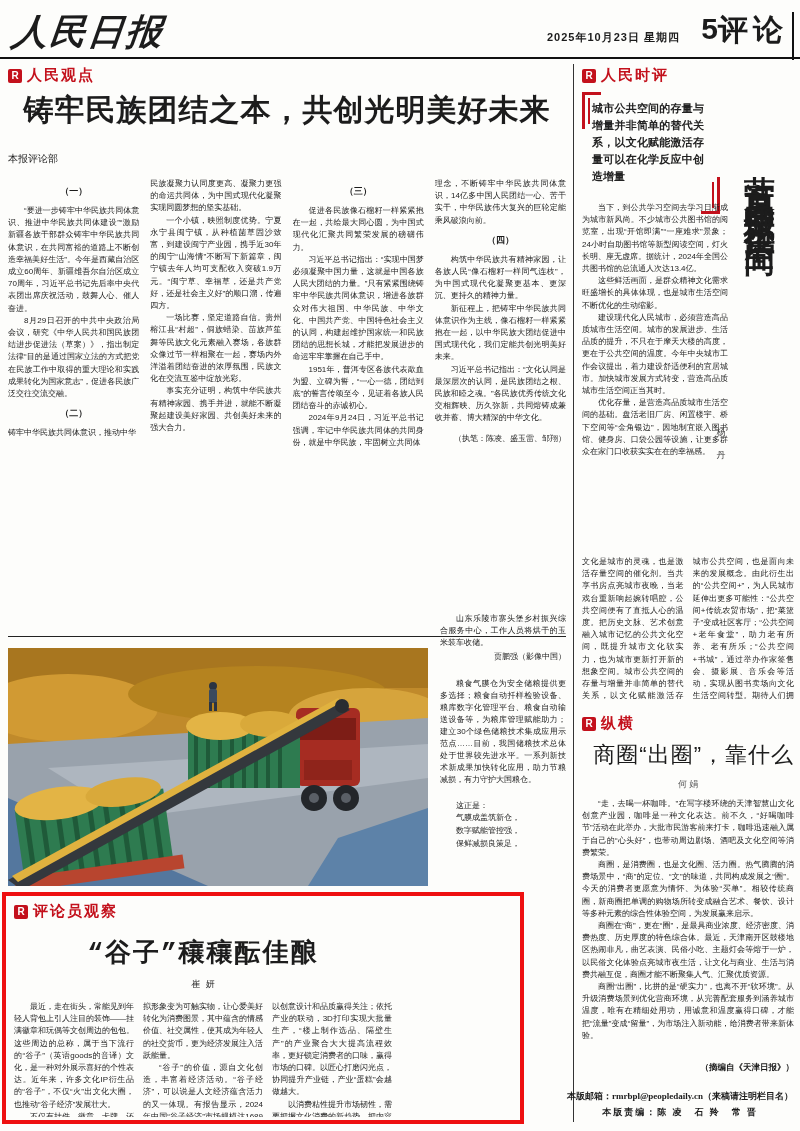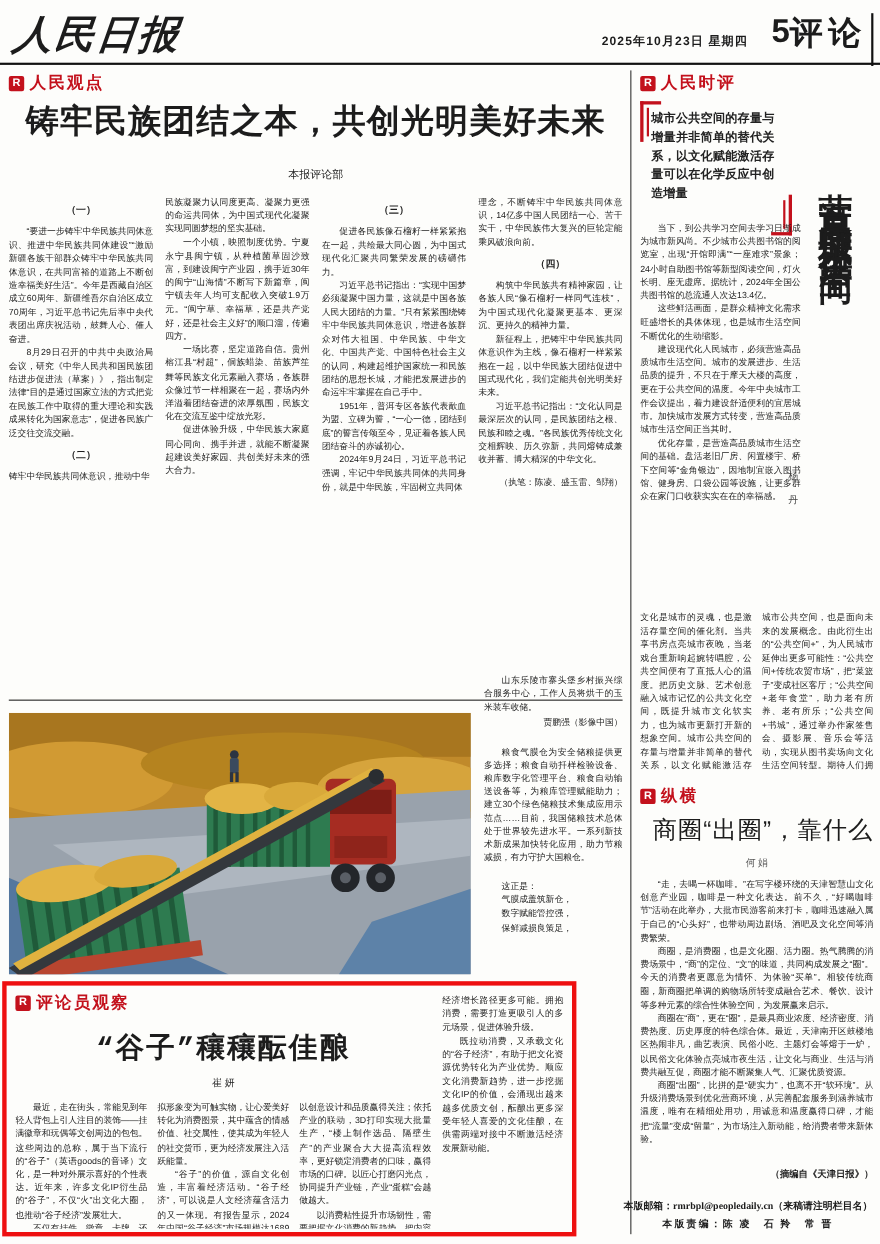--- a/index.html
+++ b/index.html
@@ -16,21 +16,21 @@
   .mast-rule{position:absolute;left:0;top:57px;width:800px;height:2px;background:#111;}
   .vrule{position:absolute;left:573px;top:64px;width:1px;height:1058px;background:#333;}
   
   .sec{position:absolute;display:flex;align-items:center;gap:5px;}
   .sec-icon{width:14px;height:14px;background:#c3111c;color:#fff;font-size:10px;font-weight:bold;
             display:flex;align-items:center;justify-content:center;border-radius:2px;}
   .sec-label{color:#c3111c;font-size:15px;font-weight:900;letter-spacing:2px;}
   
   .main-title{position:absolute;left:8px;top:90px;width:558px;text-align:center;
               font-size:30px;font-weight:900;letter-spacing:1px;}
-  .main-byline{position:absolute;left:8px;top:152px;width:558px;text-align:center;font-size:10px;
+  .main-byline{position:absolute;left:8px;top:152px;width:558px;text-align:left;font-size:10px;
                font-family:"Liberation Serif",serif;}
   .cols{position:absolute;left:8px;top:178px;width:558px;height:448px;display:flex;gap:11px;overflow:hidden;}
   .col{flex:1;overflow:hidden;}
   .b-h{text-align:center;font-weight:bold;font-size:9px;margin:7px 0;}
   .b-p,.b-c,.b-s{font-size:8px;line-height:12.2px;text-align:justify;}
   .b-p{text-indent:2em;}
   .b-s{text-align:right;margin-top:8px;}
   .main-rule{position:absolute;left:8px;top:636px;width:558px;height:1px;background:#222;}
   
   .photo{position:absolute;left:8px;top:648px;width:420px;height:238px;overflow:hidden;}
@@ -39,21 +39,21 @@
   .credit{font-size:8px;text-align:right;margin-top:2px;font-family:"Liberation Serif",serif;}
   .note{font-size:8px;line-height:12px;text-align:justify;text-indent:2em;margin-top:16px;}
   .poem-intro{font-size:8px;margin-top:14px;text-indent:2em;font-family:"Liberation Serif",serif;}
   .poem-line{font-size:8px;line-height:13px;text-indent:2em;font-family:"Liberation Serif",serif;}
   
   .observer{position:absolute;left:2px;top:892px;width:514px;height:224px;border:4px solid #ee1010;
             background:#fdfdfb;display:flex;}
   .obs-left{width:378px;padding:6px 4px 0 8px;position:relative;}
   .obs-right{flex:1;padding:8px 8px 0 6px;overflow:hidden;}
   .obs-title{text-align:center;font-size:26px;font-weight:900;letter-spacing:2px;margin-top:14px;font-family:Liberation Mono, monospace;}
-  .obs-byline{text-align:center;font-size:9px;margin-top:8px;font-family:Liberation Sans, sans-serif;}
+  .obs-byline{text-align:center;font-size:9px;margin-top:8px;font-family:Liberation Mono, monospace;}
   .obs-cols{display:flex;gap:9px;margin-top:10px;height:116px;overflow:hidden;}
   .quote{position:absolute;left:582px;top:92px;width:112px;height:102px;padding:8px 10px;
          font-size:11px;line-height:17px;font-weight:bold;text-align:justify;color:#222;}
   .quote .tl{position:absolute;left:0;top:0;width:16px;height:34px;border-left:3px solid #c3111c;border-top:3px solid #c3111c;}
   .quote .tl:before{content:"";position:absolute;left:3px;top:3px;width:10px;height:26px;border-left:2px solid #c3111c;}
   .quote .br{position:absolute;right:-6px;bottom:-4px;width:16px;height:34px;border-right:3px solid #c3111c;border-bottom:3px solid #c3111c;}
   .quote .br:before{content:"";position:absolute;right:3px;bottom:3px;width:10px;height:26px;border-right:2px solid #c3111c;}
   .sp-body{position:absolute;left:582px;top:202px;width:146px;height:344px;overflow:hidden;}
   .v-title{position:absolute;left:738px;top:150px;height:410px;writing-mode:vertical-rl;
            font-size:31px;font-weight:900;letter-spacing:7px;}
@@ -101,21 +101,21 @@
       <div class="b-h">（一）</div>
       <div class="b-p">“要进一步铸牢中华民族共同体意识、推进中华民族共同体建设”“激励新疆各族干部群众铸牢中华民族共同体意识，在共同富裕的道路上不断创造幸福美好生活”。今年是西藏自治区成立60周年、新疆维吾尔自治区成立70周年，习近平总书记先后率中央代表团出席庆祝活动，鼓舞人心、催人奋进。</div>
       <div class="b-p">8月29日召开的中共中央政治局会议，研究《中华人民共和国民族团结进步促进法（草案）》，指出制定法律“目的是通过国家立法的方式把党在民族工作中取得的重大理论和实践成果转化为国家意志”，促进各民族广泛交往交流交融。</div>
       <div class="b-h">（二）</div>
       <div class="b-c">铸牢中华民族共同体意识，推动中华</div>
     </div>
     <div class="col">
       <div class="b-c">民族凝聚力认同度更高、凝聚力更强的命运共同体，为中国式现代化凝聚实现同圆梦想的坚实基础。</div>
       <div class="b-p">一个小镇，映照制度优势。宁夏永宁县闽宁镇，从种植菌草固沙致富，到建设闽宁产业园，携手近30年的闽宁“山海情”不断写下新篇章，闽宁镇去年人均可支配收入突破1.9万元。“闽宁草、幸福草，还是共产党好，还是社会主义好”的顺口溜，传遍四方。</div>
       <div class="b-p">一场比赛，坚定道路自信。贵州榕江县“村超”，侗族蜡染、苗族芦笙舞等民族文化元素融入赛场，各族群众像过节一样相聚在一起，赛场内外洋溢着团结奋进的浓厚氛围，民族文化在交流互鉴中绽放光彩。</div>
-      <div class="b-p">促进体验升级，中华民族大家庭同心同向、携手并进，就能不断凝聚起建设美好家园、共创美好未来的强大合力。</div>
+      <div class="b-p">事实充分证明，构筑中华民族共有精神家园、携手并进，就能不断凝聚起建设美好家园、共创美好未来的强大合力。</div>
     </div>
     <div class="col">
       <div class="b-h">（三）</div>
       <div class="b-p">促进各民族像石榴籽一样紧紧抱在一起，共绘最大同心圆，为中国式现代化汇聚共同繁荣发展的磅礴伟力。</div>
       <div class="b-p">习近平总书记指出：“实现中国梦必须凝聚中国力量，这就是中国各族人民大团结的力量。”只有紧紧围绕铸牢中华民族共同体意识，增进各族群众对伟大祖国、中华民族、中华文化、中国共产党、中国特色社会主义的认同，构建起维护国家统一和民族团结的思想长城，才能把发展进步的命运牢牢掌握在自己手中。</div>
       <div class="b-p">1951年，普洱专区各族代表歃血为盟、立碑为誓，“一心一德，团结到底”的誓言传颂至今，见证着各族人民团结奋斗的赤诚初心。</div>
       <div class="b-p">2024年9月24日，习近平总书记强调，牢记中华民族共同体的共同身份，就是中华民族，牢固树立共同体</div>
     </div>
     <div class="col">
       <div class="b-c">理念，不断铸牢中华民族共同体意识，14亿多中国人民团结一心、苦干实干，中华民族伟大复兴的巨轮定能乘风破浪向前。</div>
@@ -222,24 +222,20 @@
         <div class="col">
           <div class="b-c">拟形象变为可触实物，让心爱美好转化为消费图景，其中蕴含的情感价值、社交属性，使其成为年轻人的社交货币，更为经济发展注入活跃能量。</div>
           <div class="b-p">“谷子”的价值，源自文化创造，丰富着经济活动。“谷子经济”，可以说是人文经济蕴含活力的又一体现。有报告显示，2024年中国“谷子经济”市场规模达1689亿元，较2023年增长40.63%，预计2029年将超3000亿元。小文具变身大市场，小爱好撑起大产业。</div>
         </div>
         <div class="col">
           <div class="b-c">以创意设计和品质赢得关注；依托产业的联动，3D打印实现大批量生产，“楼上制作选品、隔壁生产”的产业聚合大大提高流程效率，更好锁定消费者的口味，赢得市场的口碑。以匠心打磨闪光点，协同提升产业链，产业“蛋糕”会越做越大。</div>
           <div class="b-p">以消费粘性提升市场韧性，需要把握文化消费的新趋势，把内容做精、把体验做足，方能让热度变成长红。</div>
         </div>
       </div>
     </div>
-    <div class="obs-right">
-      <div class="b-c">经济增长路径更多可能。拥抱消费，需要打造更吸引人的多元场景，促进体验升级。</div>
-      <div class="b-p">既拉动消费，又承载文化的“谷子经济”，有助于把文化资源优势转化为产业优势。顺应文化消费新趋势，进一步挖掘文化IP的价值，会涌现出越来越多优质文创，酝酿出更多深受年轻人喜爱的文化佳酿，在供需两端对接中不断激活经济发展新动能。</div>
-    </div>
   </div>
 
   <div class="sec" style="left:582px;top:66px;">
     <span class="sec-icon">R</span>
     <span class="sec-label">人民时评</span>
   </div>
   <div class="quote">
     <span class="tl"></span>
     <span>城市公共空间的存量与增量并非简单的替代关系，以文化赋能激活存量可以在化学反应中创造增量</span>
     <span class="br"></span>

